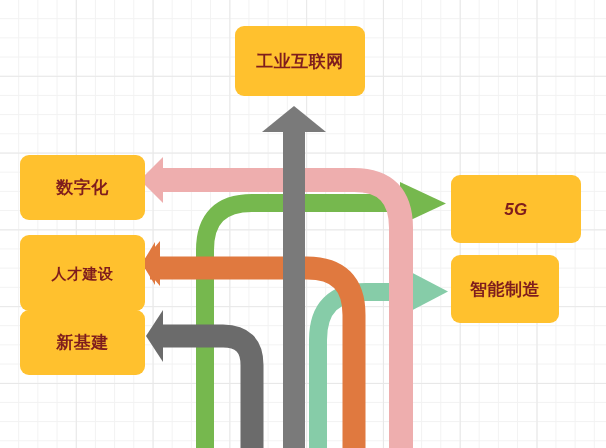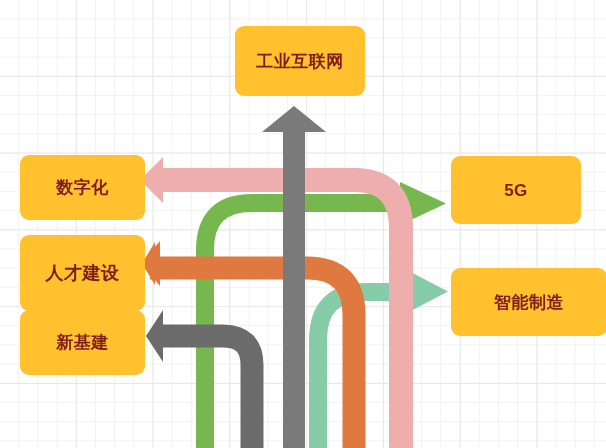--- a/index.html
+++ b/index.html
@@ -95,29 +95,29 @@
   </svg>
 
   <div class="node-box" style="left:235px; top:26px; width:130px; height:70px; background:#ffc12e; font-size:17px;">
     <span class="node-label">工业互联网</span>
   </div>
 
   <div class="node-box" style="left:20px; top:155px; width:125px; height:65px; background:#ffc12e; font-size:17px;">
     <span class="node-label">数字化</span>
   </div>
 
-  <div class="node-box" style="left:20px; top:235px; width:125px; height:76px; background:#ffc12e; font-size:18px;">
+  <div class="node-box" style="left:20px; top:235px; width:125px; height:76px; background:#ffc12e; font-size:15px;">
     <span class="node-label">人才建设</span>
   </div>
 
   <div class="node-box" style="left:20px; top:310px; width:125px; height:65px; background:#ffc12e; font-size:17px;align-items:center;">
     <span class="node-label">新基建</span>
   </div>
 
-  <div class="node-box" style="left:451px; top:156px; width:130px; height:68px; background:#ffc12e; font-size:17px;">
+  <div class="node-box" style="left:451px; top:175px; width:130px; height:68px; background:#ffc12e; font-size:17px;font-style:italic;">
     <span class="node-label">5G</span>
   </div>
 
-  <div class="node-box" style="left:451px; top:268px; width:156px; height:68px; background:#ffc12e; font-size:17px;">
+  <div class="node-box" style="left:451px; top:255px; width:108px; height:68px; background:#ffc12e; font-size:17px;">
     <span class="node-label">智能制造</span>
   </div>
 
 </div>
 
 </body></html>

